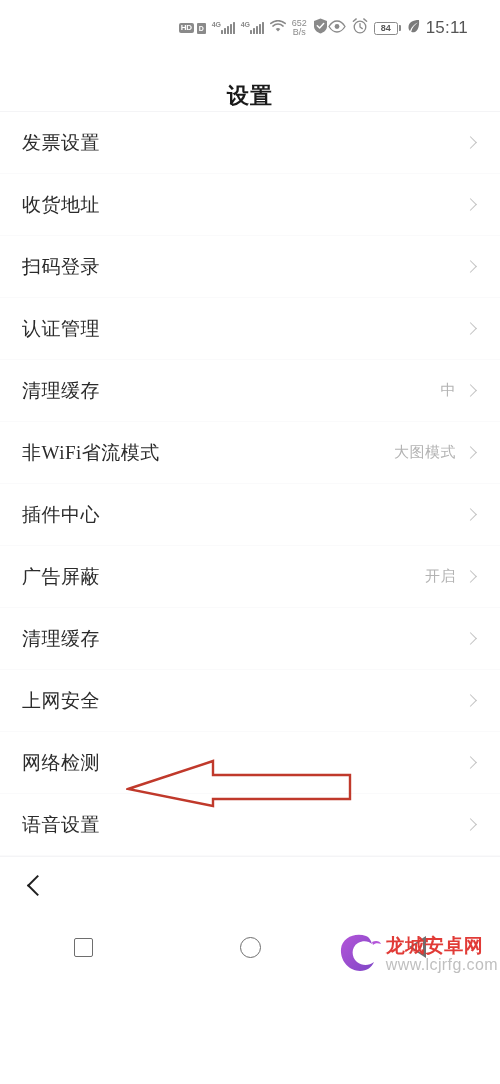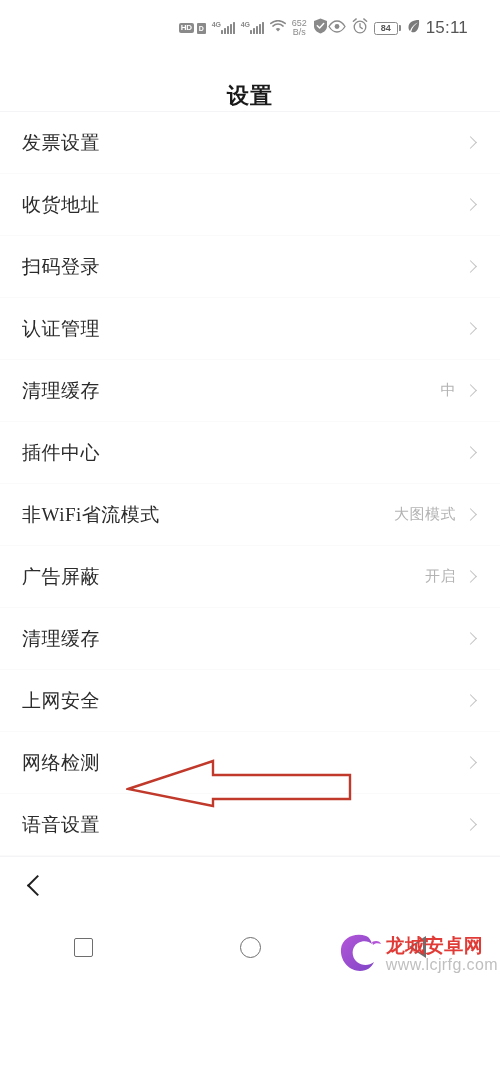--- a/index.html
+++ b/index.html
@@ -385,30 +385,30 @@
   </div>
 
   <div class="setting-row">
     <span class="label">清理缓存</span>
     <span class="spacer"></span>
     <span class="value">中</span>
     <span class="chev"></span>
   </div>
 
   <div class="setting-row">
+    <span class="label">非WiFi省流模式</span>
+    <span class="spacer"></span>
+    <span class="value">大图模式</span>
+    <span class="chev"></span>
+  </div>
+
+  <div class="setting-row">
     <span class="label">插件中心</span>
     <span class="spacer"></span>
     <span class="value"></span>
-    <span class="chev"></span>
-  </div>
-
-  <div class="setting-row">
-    <span class="label">非WiFi省流模式</span>
-    <span class="spacer"></span>
-    <span class="value">大图模式</span>
     <span class="chev"></span>
   </div>
 
   <div class="setting-row">
     <span class="label">广告屏蔽</span>
     <span class="spacer"></span>
     <span class="value">开启</span>
     <span class="chev"></span>
   </div>
 

